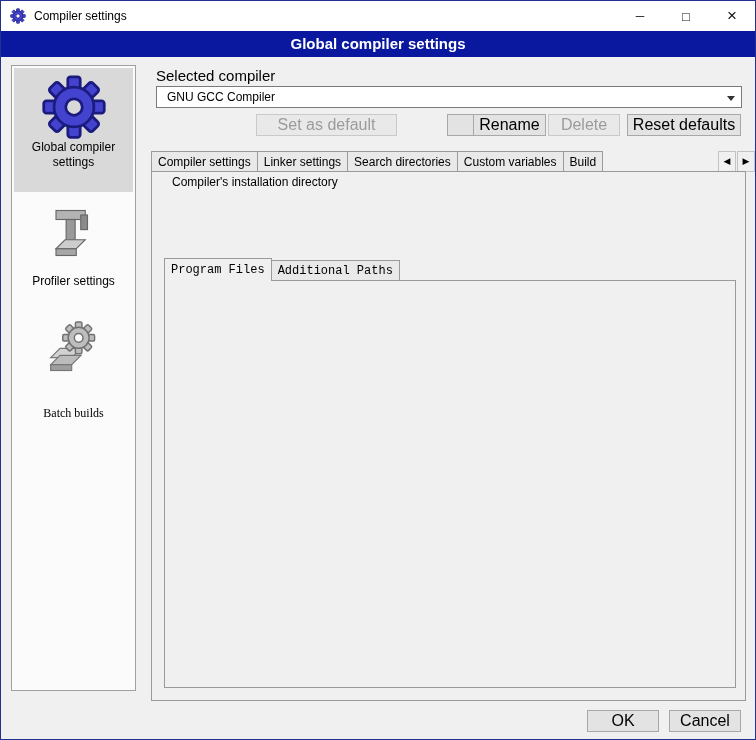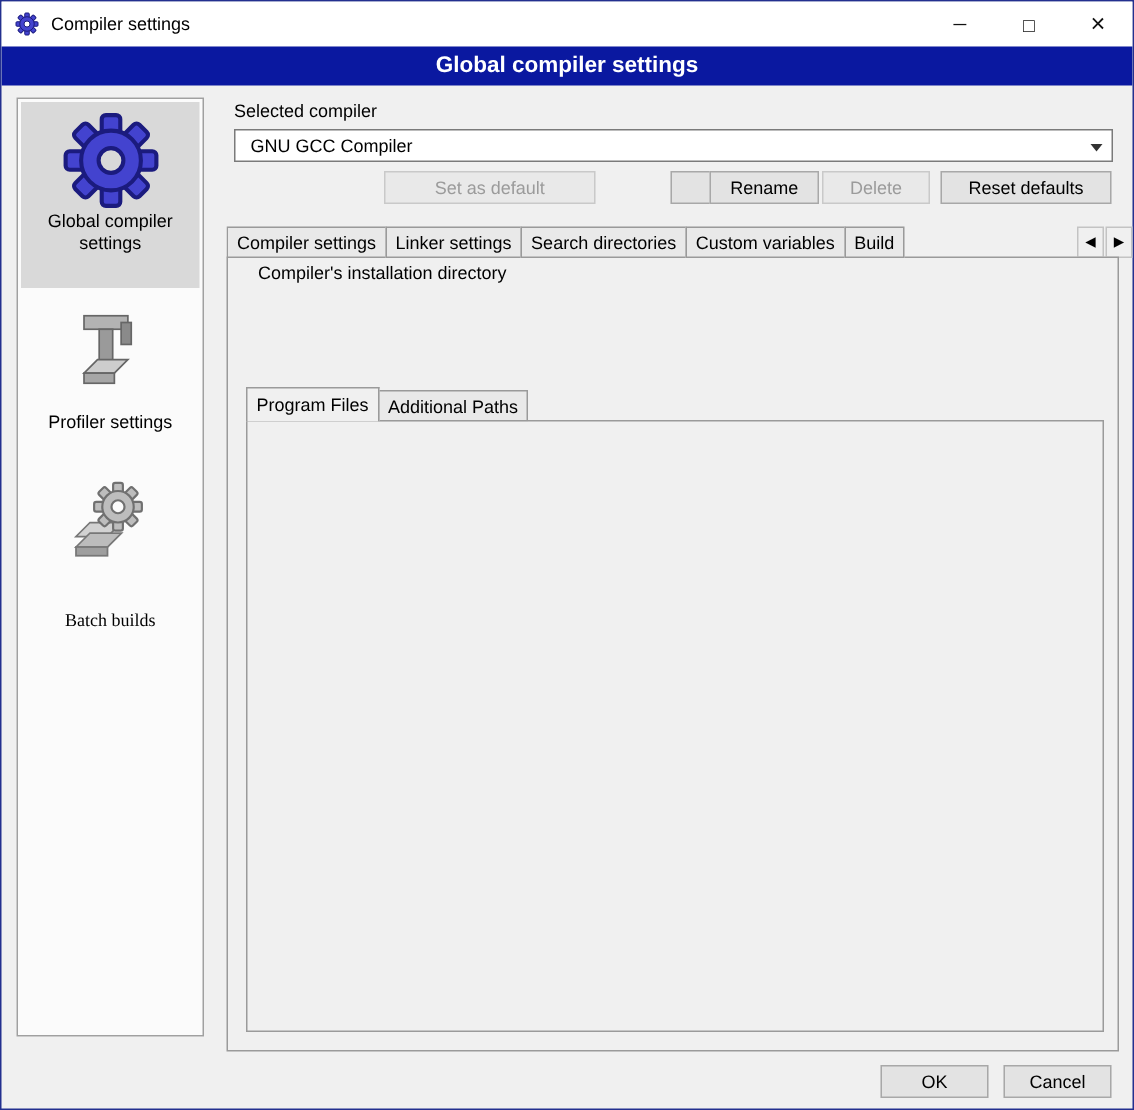--- a/index.html
+++ b/index.html
@@ -23,30 +23,30 @@
   
   #header{position:absolute;left:0;top:30px;width:100%;height:26px;background:var(--header-bg,#0a18a0);
           color:#fff;font-weight:bold;font-size:15px;text-align:center;line-height:26px;}
   
   #sidebar{position:absolute;left:10px;top:64px;width:125px;height:626px;background:#fbfbfb;
            border:1px solid #a0a0a0;box-sizing:border-box;}
   .side-item{position:absolute;left:2px;width:119px;display:flex;flex-direction:column;align-items:center;}
   .side-item.sel{background:#d9d9d9;}
   .side-label{width:112px;text-align:center;line-height:15px;font-size:12px;}
   
-  .btn{position:absolute;height:22px;background:#e3e3e3;border:1px solid #a8a8a8;font-size:12px;
+  .btn{position:absolute;height:22px;background:#e3e3e3;border:1px solid #a8a8a8;font-size:16px;
        text-align:center;line-height:20px;box-sizing:border-box;font-family:inherit;padding:0;}
   .btn.disabled{color:#9b9b9b;border-color:#c9c9c9;background:#e9e9e9;}
   .tinput{position:absolute;height:22px;background:#fff;border:1px solid #7a7a7a;box-sizing:border-box;
           line-height:20px;padding:0 4px;font-size:12px;white-space:nowrap;overflow:hidden;}
   .combo{position:absolute;height:22px;background:#fff;border:1px solid #7a7a7a;box-sizing:border-box;
          line-height:20px;padding:0 20px 0 6px;font-size:12px;white-space:nowrap;overflow:hidden;}
   .carrow{position:absolute;right:6px;top:9px;width:0;height:0;
           border:4px solid transparent;border-top:5px solid #333;}
-  .slabel{position:absolute;font-size:12px;}
+  .slabel{position:absolute;font-size:15px;}
   
   .tabbar{position:absolute;display:flex;align-items:flex-end;overflow:hidden;z-index:3;height:23px;}
   .tab{flex:0 0 auto;height:21px;line-height:20px;padding:0 6px;background:#e9e9e9;
        border:1px solid #9a9a9a;margin-right:-1px;box-sizing:border-box;white-space:nowrap;}
   .tab.active{height:23px;line-height:22px;background:#f0f0f0;border-bottom:none;position:relative;z-index:2;}
   .panel{position:absolute;border:1px solid #9a9a9a;background:#f0f0f0;box-sizing:border-box;z-index:1;}
   .tsbtn{position:absolute;width:18px;height:21px;top:150px;background:#f0f0f0;border:1px solid #c3c3c3;
          box-sizing:border-box;text-align:center;line-height:19px;font-size:9px;color:#000;padding:0;font-family:inherit;}
   
   #groupbox{position:absolute;left:160px;top:181px;width:577px;height:68px;border:1px solid #ababab;box-sizing:border-box;}
@@ -151,21 +151,21 @@
 
   <div id="groupbox"></div>
   <div id="group-legend">Compiler's installation directory</div>
   <div class="tinput" id="dir-input">
     <span class="sel-text">C:\raylib\MinGW</span>
   </div>
   <button class="btn" style="left:621px;top:206px;width:19px;">...</button>
   <button class="btn" style="left:644px;top:206px;width:78px;">Auto-detect</button>
   <div id="note">NOTE: All programs must exist either in the "bin" sub-directory of this path, or in any of the "Additional</div>
 
-  <div class="tabbar" style="left:163px;top:257px;width:320px;">
+  <div class="tabbar" style="left:163px;top:257px;width:320px;font-family:Liberation Mono, monospace;">
     <div class="tab active">Program Files</div>
     <div class="tab">Additional Paths</div>
   </div>
   <div class="panel" style="left:163px;top:279px;width:572px;height:408px;"></div>
 
   <div class="flabel" style="top:293px;">C compiler:</div>
   <div class="tinput finput" style="top:290px;"><span>gcc.exe</span></div>
   <button class="btn fbrowse" style="top:290px;">...</button>
 
   <div class="flabel" style="top:324px;">C++ compiler:</div>

